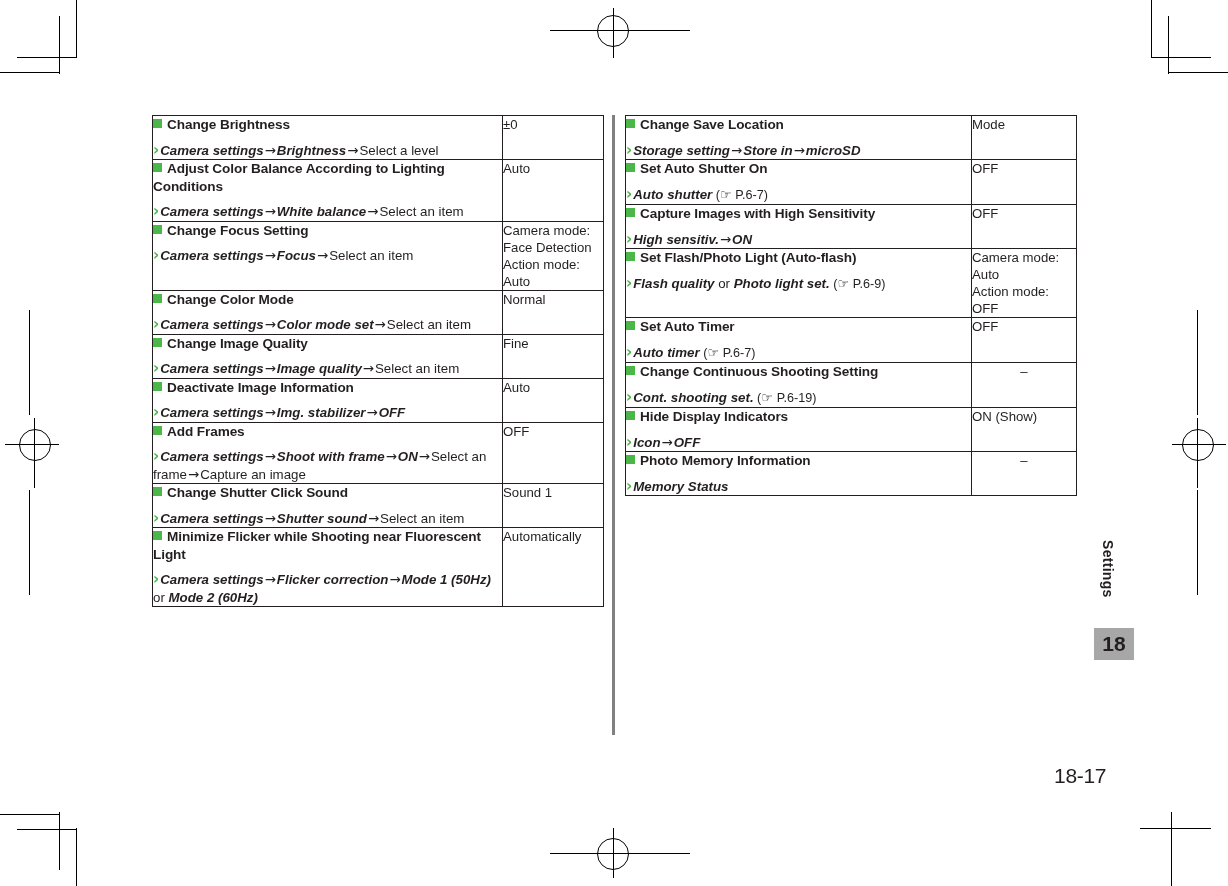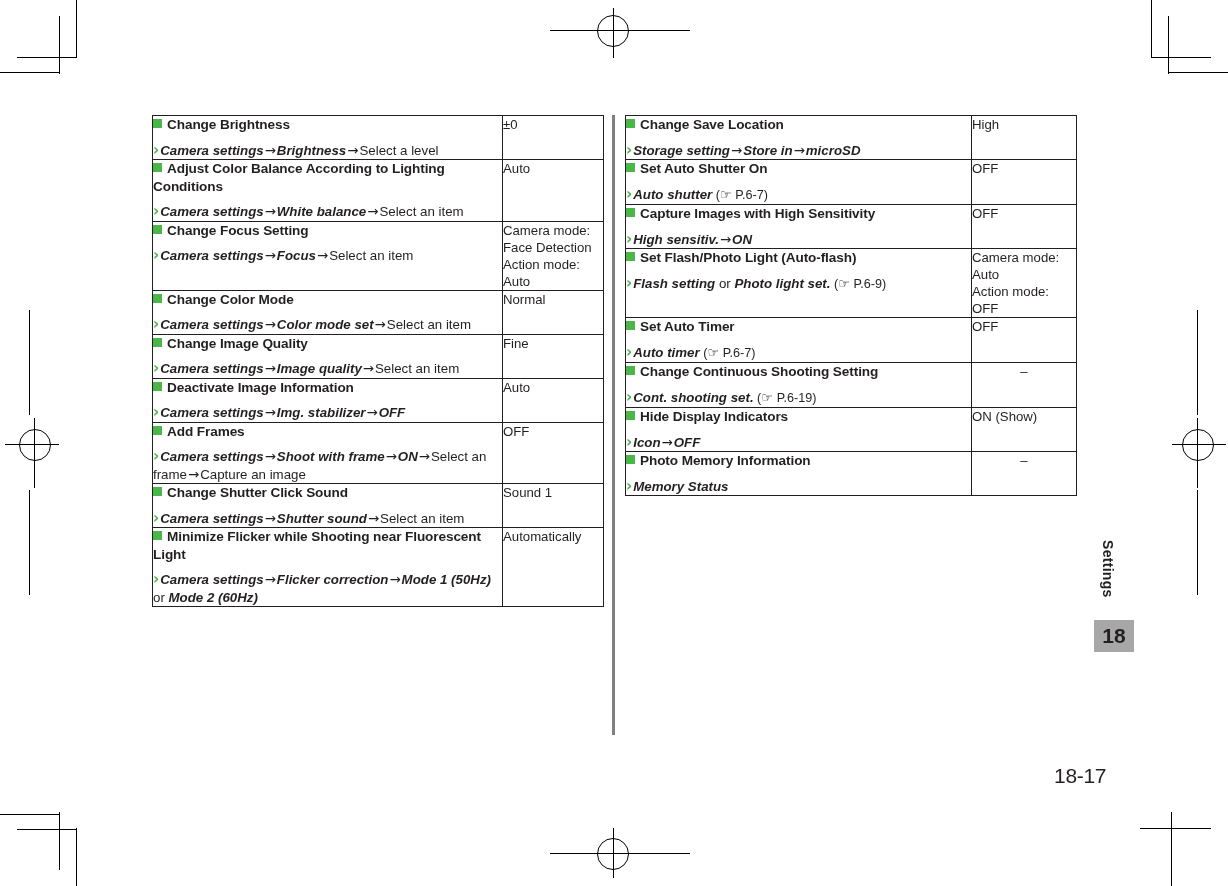--- a/index.html
+++ b/index.html
@@ -128,21 +128,21 @@
     writing-mode: vertical-rl;
     font-weight: bold;
     font-size: 14px;
     letter-spacing: 0.3px;
     color: #231f20;
     height: 72px;
     display: block;
     margin-left: 6px;
   }
   .sidetab-num {
-    margin-top: 8px;
+    margin-top: 16px;
     width: 40px;
     height: 32px;
     background: #a7a7a7;
     color: #231f20;
     font-weight: bold;
     font-size: 21px;
     display: flex;
     align-items: center;
     justify-content: center;
   }
@@ -287,40 +287,40 @@
     <colgroup>
         <col style="width:346px">
         <col style="width:105px">
       </colgroup>
     <tbody id="right-body">
         <tr>
           <td class="item">
             <span class="hdr"><span class="sq" style="background: rgb(76, 183, 73);"></span><span>Change Save Location</span></span>
             <span class="step"><span class="chev" style="color: rgb(76, 183, 73);">›</span><span class="bi">Storage setting</span><span class="arr">→</span><span class="bi">Store in</span><span class="arr">→</span><span class="bi">microSD</span></span>
           </td>
-          <td class="value">High</td>
+          <td class="value">Mode</td>
         </tr>
         <tr>
           <td class="item">
             <span class="hdr"><span class="sq" style="background: rgb(76, 183, 73);"></span><span>Set Auto Shutter On</span></span>
             <span class="step"><span class="chev" style="color: rgb(76, 183, 73);">›</span><span class="bi">Auto shutter</span><span class="ref"> (</span><span class="hand">☞</span> <span class="ref">P.6-7)</span></span>
           </td>
           <td class="value">OFF</td>
         </tr>
         <tr>
           <td class="item">
             <span class="hdr"><span class="sq" style="background: rgb(76, 183, 73);"></span><span>Capture Images with High Sensitivity</span></span>
             <span class="step"><span class="chev" style="color: rgb(76, 183, 73);">›</span><span class="bi">High sensitiv.</span><span class="arr">→</span><span class="bi">ON</span></span>
           </td>
           <td class="value">OFF</td>
         </tr>
         <tr>
           <td class="item">
             <span class="hdr"><span class="sq" style="background: rgb(76, 183, 73);"></span><span>Set Flash/Photo Light (Auto-flash)</span></span>
-            <span class="step"><span class="chev" style="color: rgb(76, 183, 73);">›</span><span class="bi">Flash setting</span><span class="plain"> or </span><span class="bi">Photo light set.</span><span class="ref"> (</span><span class="hand">☞</span> <span class="ref">P.6-9)</span></span>
+            <span class="step"><span class="chev" style="color: rgb(76, 183, 73);">›</span><span class="bi">Flash quality</span><span class="plain"> or </span><span class="bi">Photo light set.</span><span class="ref"> (</span><span class="hand">☞</span> <span class="ref">P.6-9)</span></span>
           </td>
           <td class="value">Camera mode:<br>Auto<br>Action mode:<br>OFF</td>
         </tr>
         <tr>
           <td class="item">
             <span class="hdr"><span class="sq" style="background: rgb(76, 183, 73);"></span><span>Set Auto Timer</span></span>
             <span class="step"><span class="chev" style="color: rgb(76, 183, 73);">›</span><span class="bi">Auto timer</span><span class="ref"> (</span><span class="hand">☞</span> <span class="ref">P.6-7)</span></span>
           </td>
           <td class="value">OFF</td>
         </tr>

